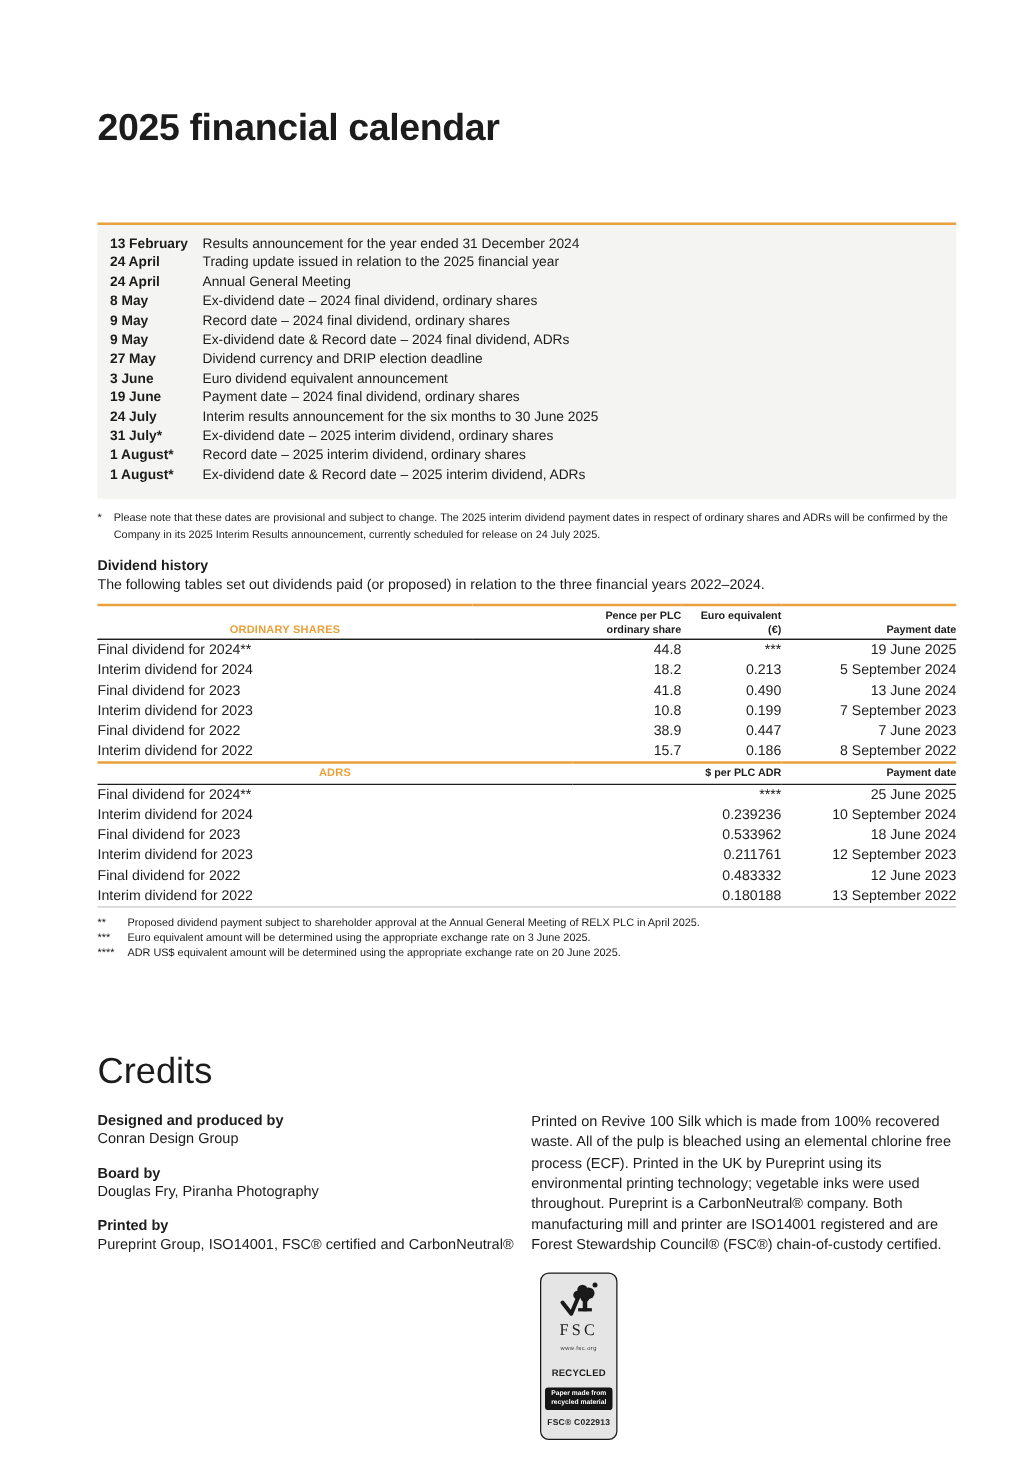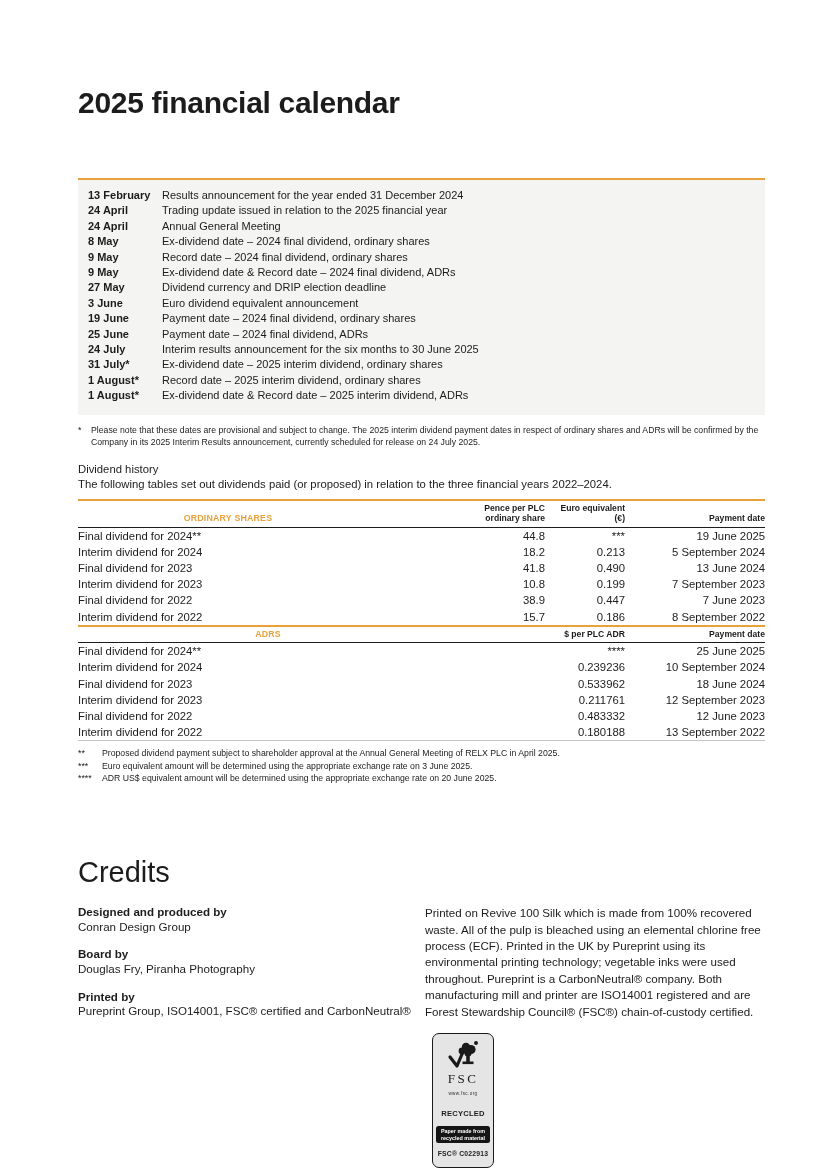--- a/index.html
+++ b/index.html
@@ -29,21 +29,21 @@
   .cal-date { flex: 0 0 74px; font-weight: 700; }
   .cal-event { flex: 1; }
 
   .footnote-line {
     display: flex; margin-top: 9px;
     font-size: 8.7px; line-height: 12.4px;
   }
   .footnote-line .fn-marker { flex: 0 0 13px; }
 
   
-  .section-heading { margin-top: 14px; font-size: 11.3px; font-weight: 400; }
+  .section-heading { margin-top: 14px; font-size: 11.3px; font-weight: 700; }
   .section-intro { margin-top: 3px; font-size: 11.3px; }
 
   table.div-table { width: 687px; border-collapse: collapse; table-layout: fixed; }
   table.div-table.first { margin-top: 9px; }
   .div-table thead tr { border-top: 2px solid #E9A13B; border-bottom: 1.2px solid #1c1c1c; }
   .div-table th {
     font-size: 8.6px; font-weight: 700; vertical-align: bottom;
     padding: 2px 0 3px 0; line-height: 10.5px;
   }
   .div-table th.sec { color: #E9A13B; text-align: center; font-size: 8.8px; letter-spacing: 0.2px; }
@@ -120,24 +120,20 @@
           <span class="cal-date">27 May</span>
           <span class="cal-event">Dividend currency and DRIP election deadline</span>
         </div>
       <div class="cal-row">
           <span class="cal-date">3 June</span>
           <span class="cal-event">Euro dividend equivalent announcement</span>
         </div>
       <div class="cal-row">
           <span class="cal-date">19 June</span>
           <span class="cal-event">Payment date – 2024 final dividend, ordinary shares</span>
-        </div>
-      <div class="cal-row">
-          <span class="cal-date">25 June</span>
-          <span class="cal-event">Payment date – 2024 final dividend, ADRs</span>
         </div>
       <div class="cal-row">
           <span class="cal-date">24 July</span>
           <span class="cal-event">Interim results announcement for the six months to 30 June 2025</span>
         </div>
       <div class="cal-row">
           <span class="cal-date">31 July*</span>
           <span class="cal-event">Ex-dividend date – 2025 interim dividend, ordinary shares</span>
         </div>
       <div class="cal-row">

